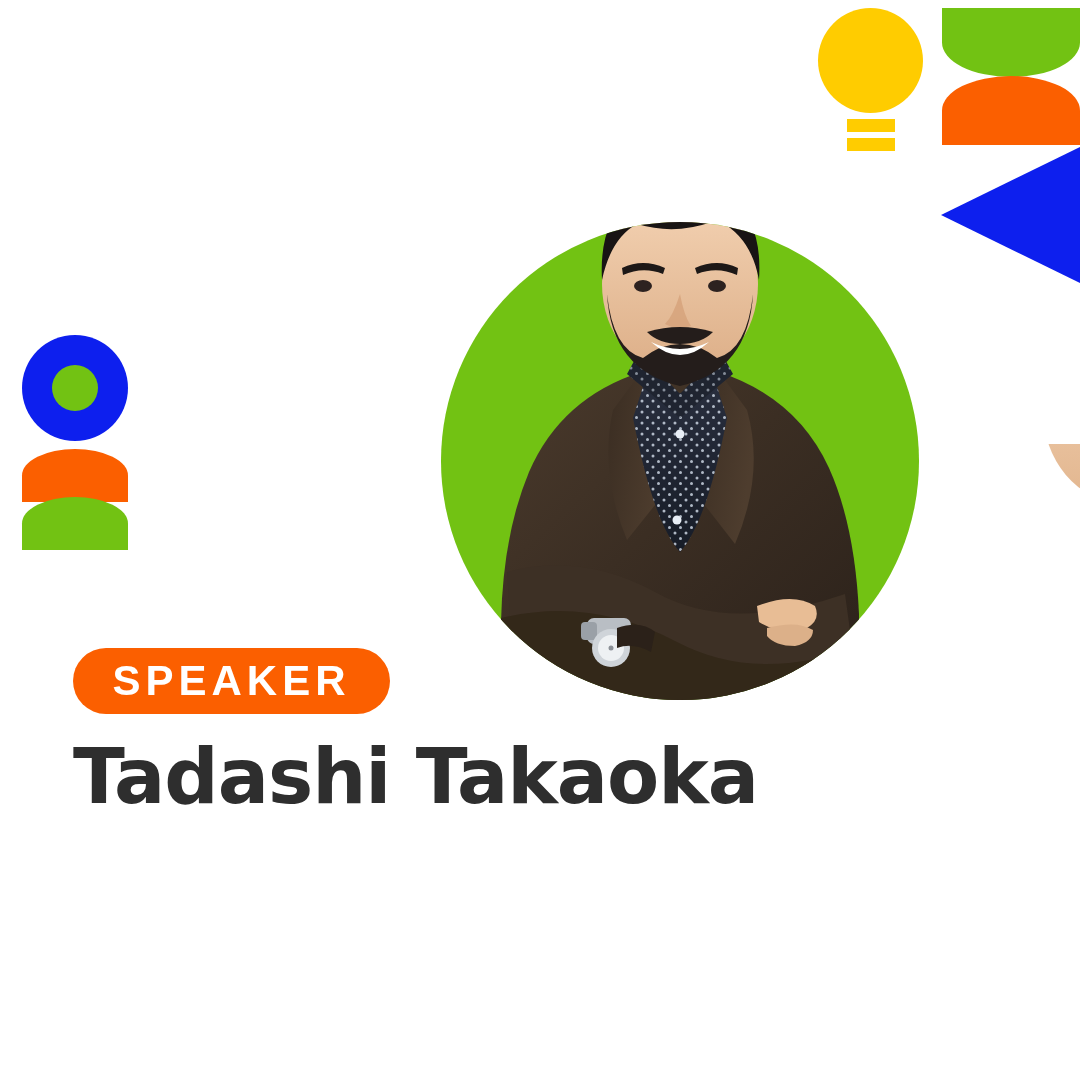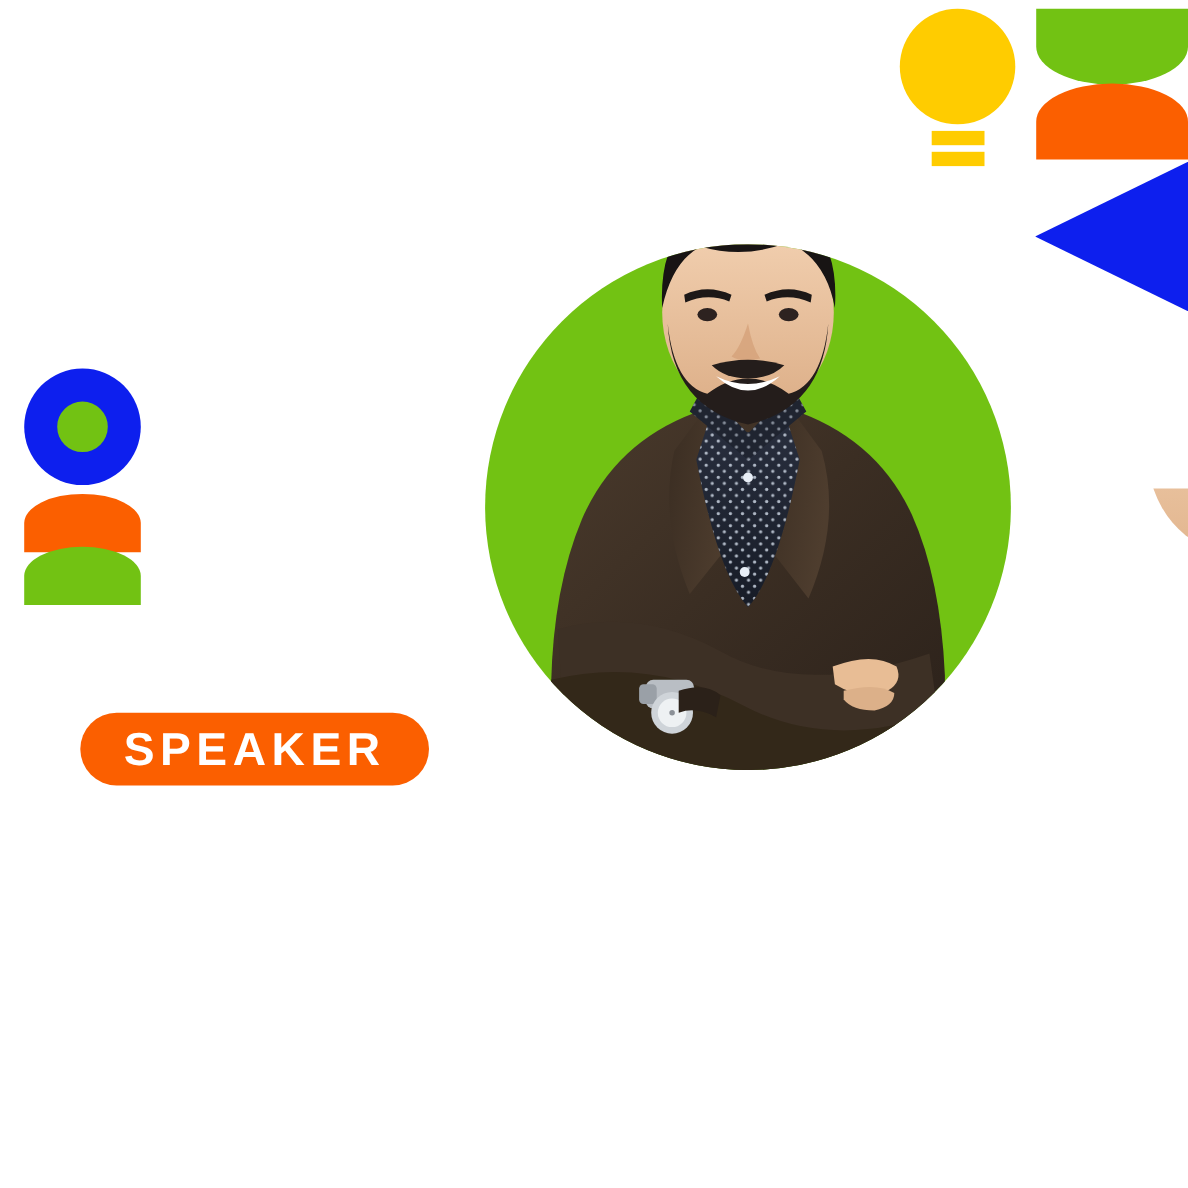--- a/index.html
+++ b/index.html
@@ -283,15 +283,16 @@
         <ellipse cx="202" cy="64" rx="9" ry="6" fill="#2d2220"></ellipse>
         <ellipse cx="276" cy="64" rx="9" ry="6" fill="#2d2220"></ellipse>
       </g>
     </svg>
   </div>
 
   <div class="speaker-badge">
     <span class="speaker-badge-label">SPEAKER</span>
   </div>
 
+  <div class="speaker-name">Tadashi Takaoka</div>
 
 
 </div>
 
 </body></html>

